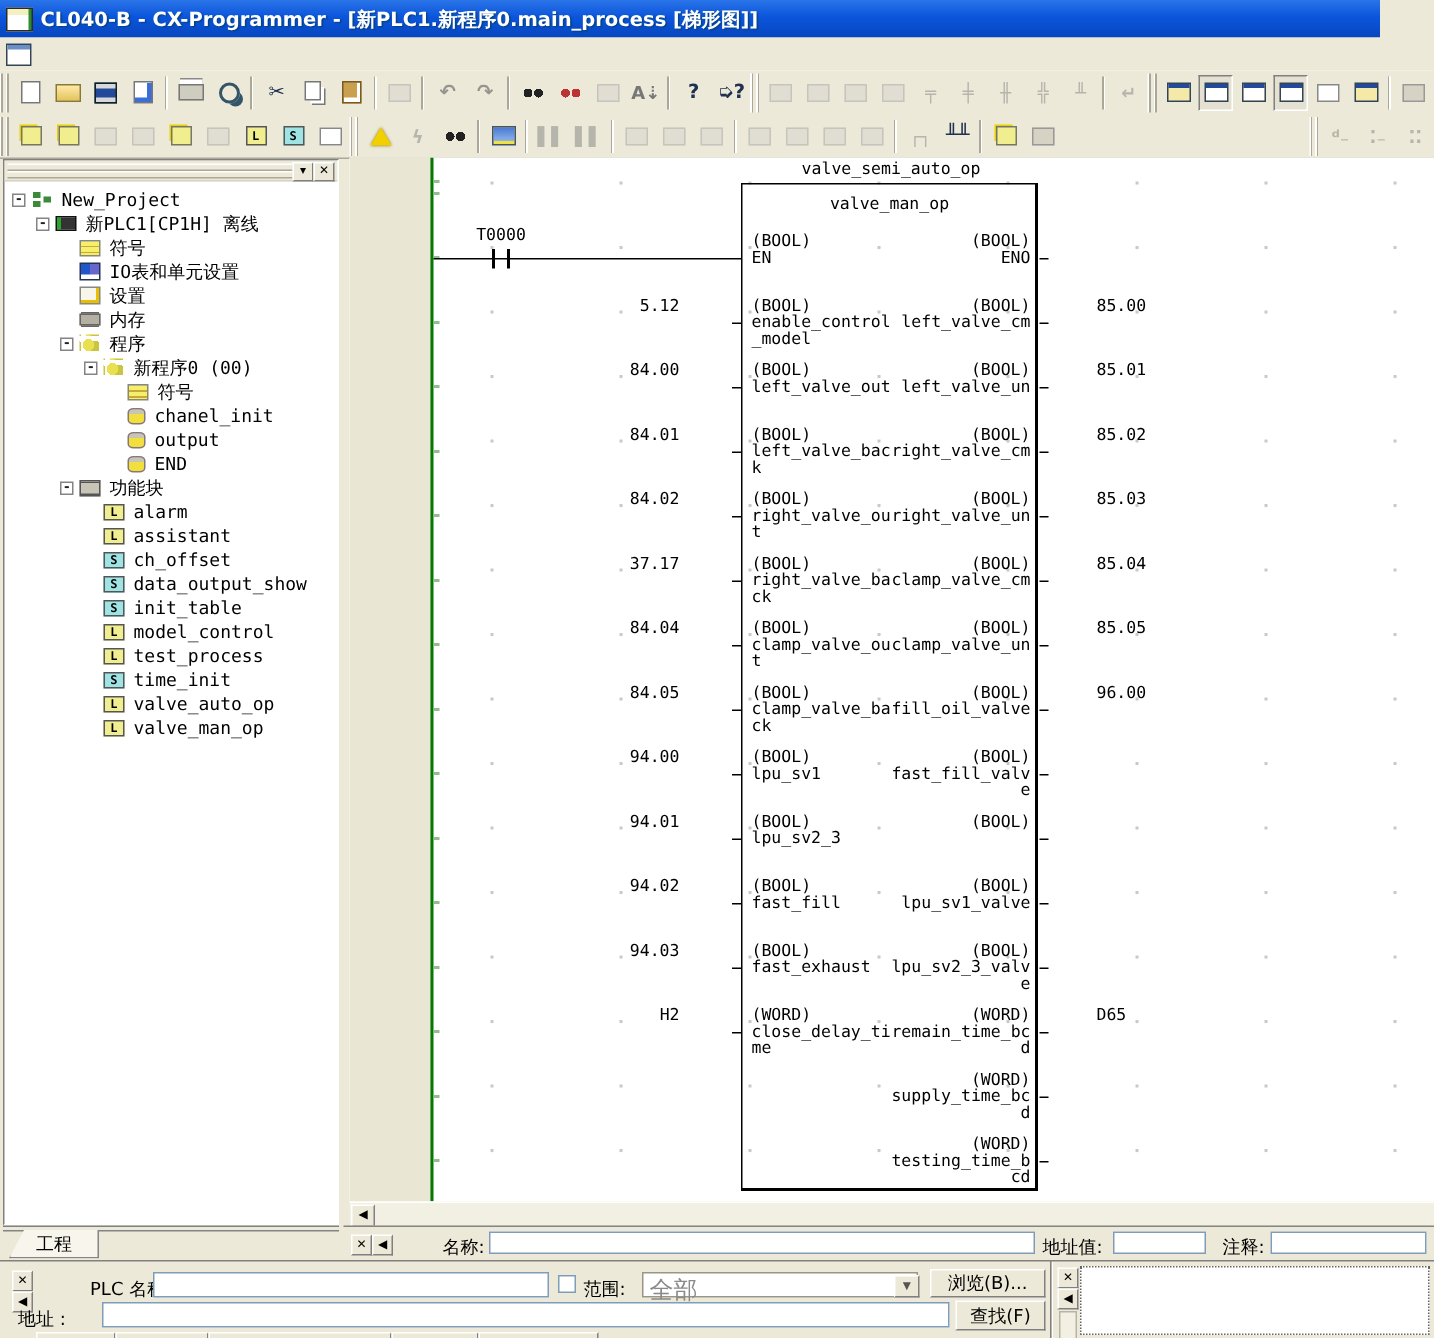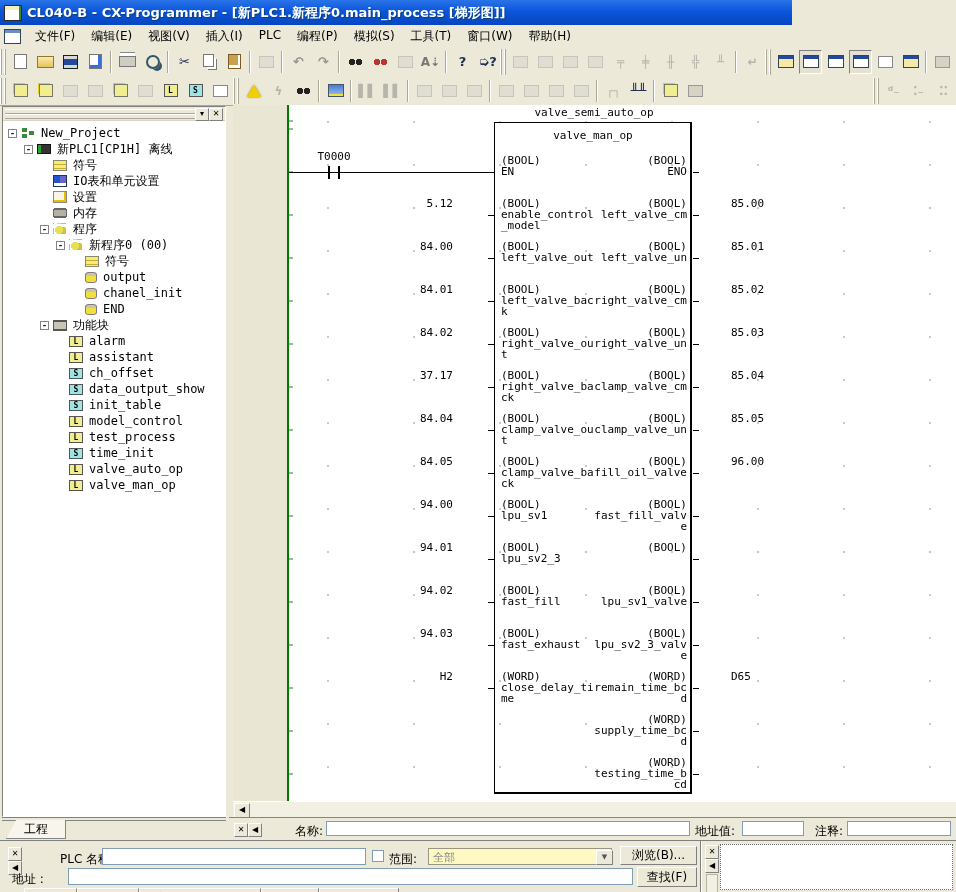--- a/index.html
+++ b/index.html
@@ -1,21 +1,21 @@
 <!DOCTYPE html>
 <html><head>
 <meta charset="utf-8">
 <style>
   html,body{margin:0;padding:0;}
   body{width:956px;height:892px;overflow:hidden;background:#ECE9D8;
        font-family:"DejaVu Sans",sans-serif;font-size:12px;color:#000;}
   #screen{position:relative;width:956px;height:892px;}
 
   
-  .titlebar{position:absolute;left:0;top:0;width:792px;height:25px;
+  .titlebar{position:absolute;left:0;top:0;width:920px;height:25px;
     background:linear-gradient(180deg,#2a74e8 0%,#0b55dc 45%,#0746bf 100%);
     display:flex;align-items:center;padding-left:4px;box-sizing:border-box;text-align:center;}
   .title-icon{width:16px;height:14px;margin-right:5px;
     background:linear-gradient(180deg,#f4f0c0 0 4px,#ffffff 4px),#fff;
     border:1px solid #2a2a2a;box-shadow:inset -6px 0 0 -4px #2e8b2e;}
   .title-text{color:#fff;font-weight:bold;font-size:13px;white-space:nowrap;
     text-shadow:1px 1px 1px #0338;}
 
   
   .menubar{position:absolute;left:0;top:25px;width:956px;height:22px;background:#ECE9D8;
@@ -189,22 +189,22 @@
   .bp-x{position:absolute;left:8px;top:6px;}
   .bp-l{position:absolute;left:8px;top:20px;}
   .bp-x .smallbtn,.bp-l .smallbtn{position:static;display:block;}
   .bp-label{position:absolute;font-size:12px;}
   .bp-plc-label{left:60px;top:10px;}
   .bp-input1{position:absolute;left:102px;top:7px;width:264px;height:17px;background:#fff;
     border:1px solid #7F9DB9;box-sizing:border-box;}
   .bp-check{position:absolute;left:372px;top:9px;width:12px;height:12px;background:#fff;
     border:1px solid #7F9DB9;box-sizing:border-box;}
   .bp-scope-label{left:389px;top:10px;}
-  .bp-combo{position:absolute;left:428px;top:7px;width:184px;height:17px;background:#fef9c3;
-    border:1px solid #9a9684;box-sizing:border-box;color:#8a8a8a;padding:1px 4px;font-size:11px;}
+  .bp-combo{position:absolute;left:428px;top:7px;width:184px;height:17px;background:#ffffff;
+    border:1px solid #9a9684;box-sizing:border-box;color:#8a8a8a;padding:1px 4px;font-size:16px;}
   .bp-combo-arrow{position:absolute;right:1px;top:1px;width:15px;height:13px;background:#ECE9D8;
     border:1px solid;border-color:#fff #808080 #808080 #fff;font:7px "DejaVu Sans",sans-serif;
     line-height:12px;text-align:center;color:#555;}
   .bp-browse{position:absolute;left:620px;top:5px;width:77px;height:19px;}
   .bp-addr-label{left:12px;top:30px;}
   .bp-input2{position:absolute;left:68px;top:27px;width:565px;height:17px;background:#fff;
     border:1px solid #7F9DB9;box-sizing:border-box;}
   .bp-find{position:absolute;left:637px;top:26px;width:60px;height:20px;}
   .btn{background:#ECE9D8;border:1px solid;border-color:#fff #808080 #808080 #fff;
     font-size:12px;display:flex;align-items:center;justify-content:center;box-sizing:border-box;}
@@ -230,42 +230,20 @@
 
 <div id="screen">
 
   <div class="titlebar">
     <div class="title-icon"></div>
     <div class="title-text">CL040-B - CX-Programmer - [新PLC1.新程序0.main_process [梯形图]]</div>
   </div>
 
   <div class="menubar">
     <div class="child-icon"></div>
-    <div style="display:flex;">
-
-        <div class="mitem">文件(F)</div>
-
-        <div class="mitem">编辑(E)</div>
-
-        <div class="mitem">视图(V)</div>
-
-        <div class="mitem">插入(I)</div>
-
-        <div class="mitem">PLC</div>
-
-        <div class="mitem">编程(P)</div>
-
-        <div class="mitem">模拟(S)</div>
-
-        <div class="mitem">工具(T)</div>
-
-        <div class="mitem">窗口(W)</div>
-
-        <div class="mitem">帮助(H)</div>
-      </div>
   </div>
 
   <div class="toolbar tb1">
 
       <span class="tgrip">
         <span class="a-none"></span>
       </span>
 
       <span class="tbtn">
         <span class="a-page"></span>
@@ -667,27 +645,27 @@
         <div class="trow lv4">
           <span class="texp"></span>
           <span class="ticon ti-sym"></span>
           <span class="tlabel">符号</span>
         </div>
 
 
         <div class="trow lv4">
           <span class="texp"></span>
           <span class="ticon ti-sec"></span>
+          <span class="tlabel">chanel_init</span>
+        </div>
+
+        <div class="trow lv4">
+          <span class="texp"></span>
+          <span class="ticon ti-sec"></span>
           <span class="tlabel">output</span>
-        </div>
-
-        <div class="trow lv4">
-          <span class="texp"></span>
-          <span class="ticon ti-sec"></span>
-          <span class="tlabel">chanel_init</span>
         </div>
 
 
         <div class="trow lv4">
           <span class="texp"></span>
           <span class="ticon ti-sec"></span>
           <span class="tlabel">END</span>
         </div>
 
         <div class="trow lv2">

